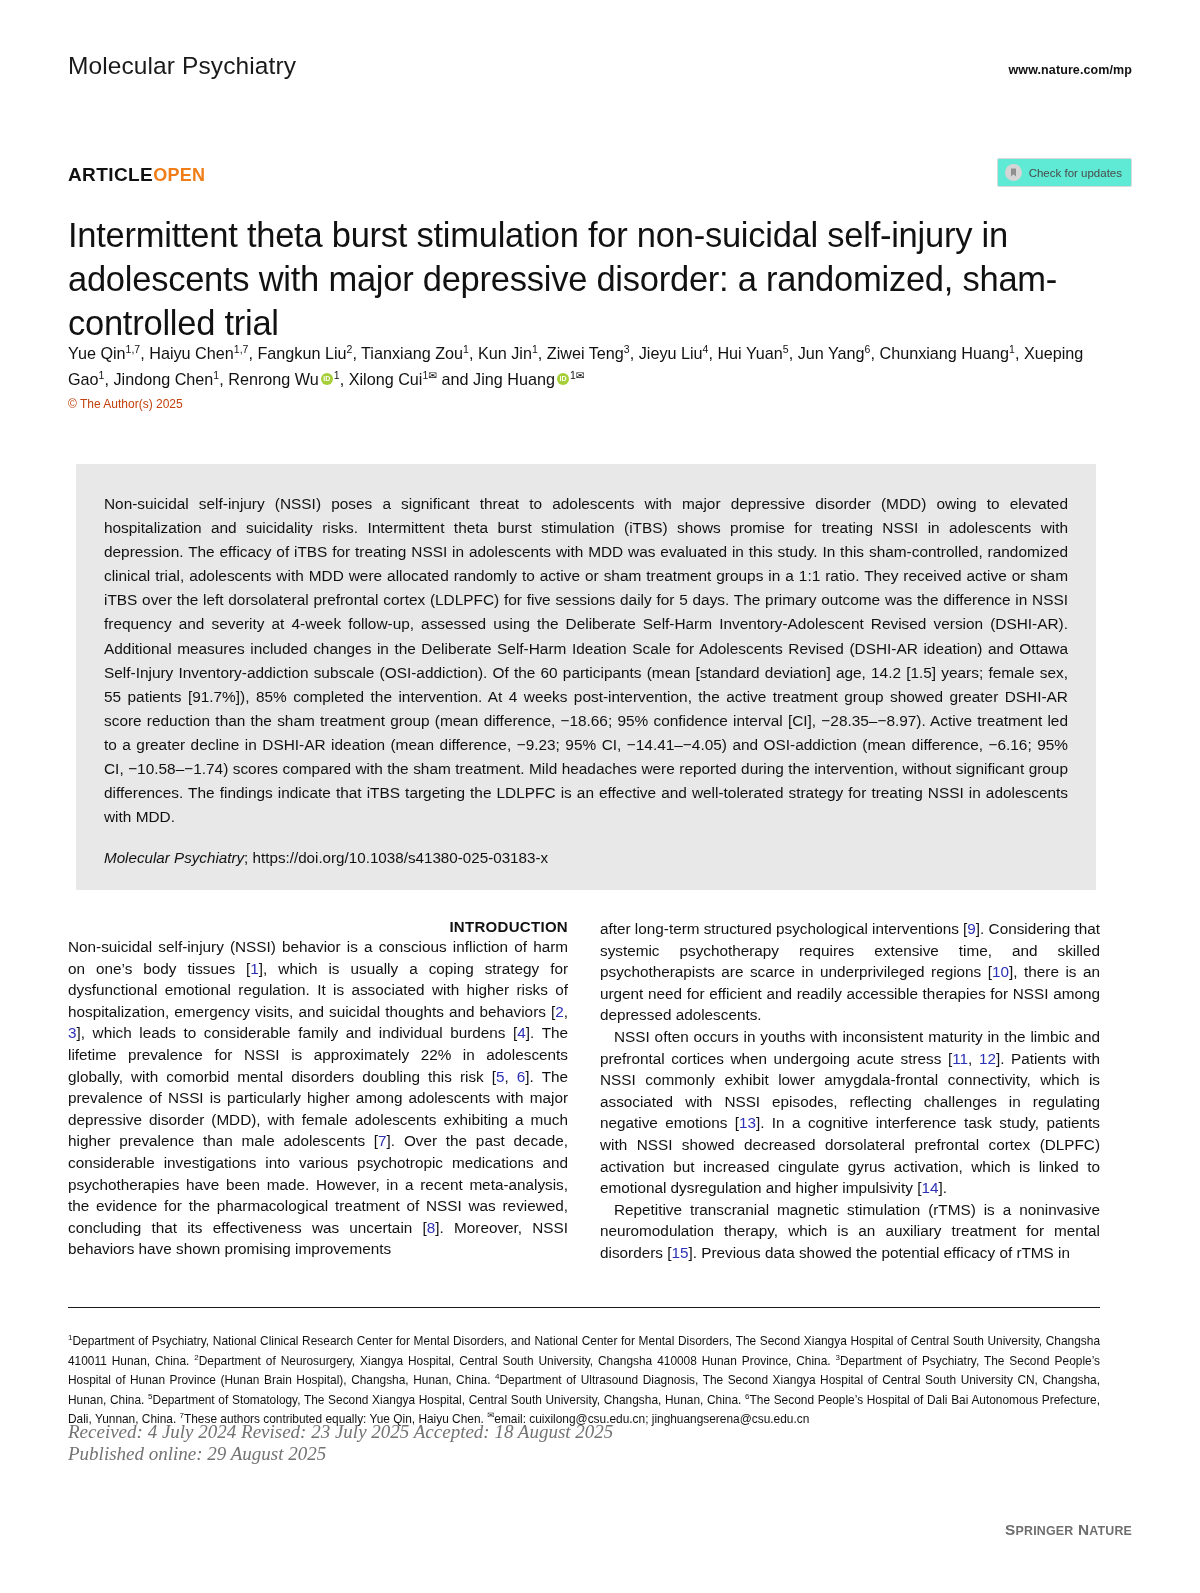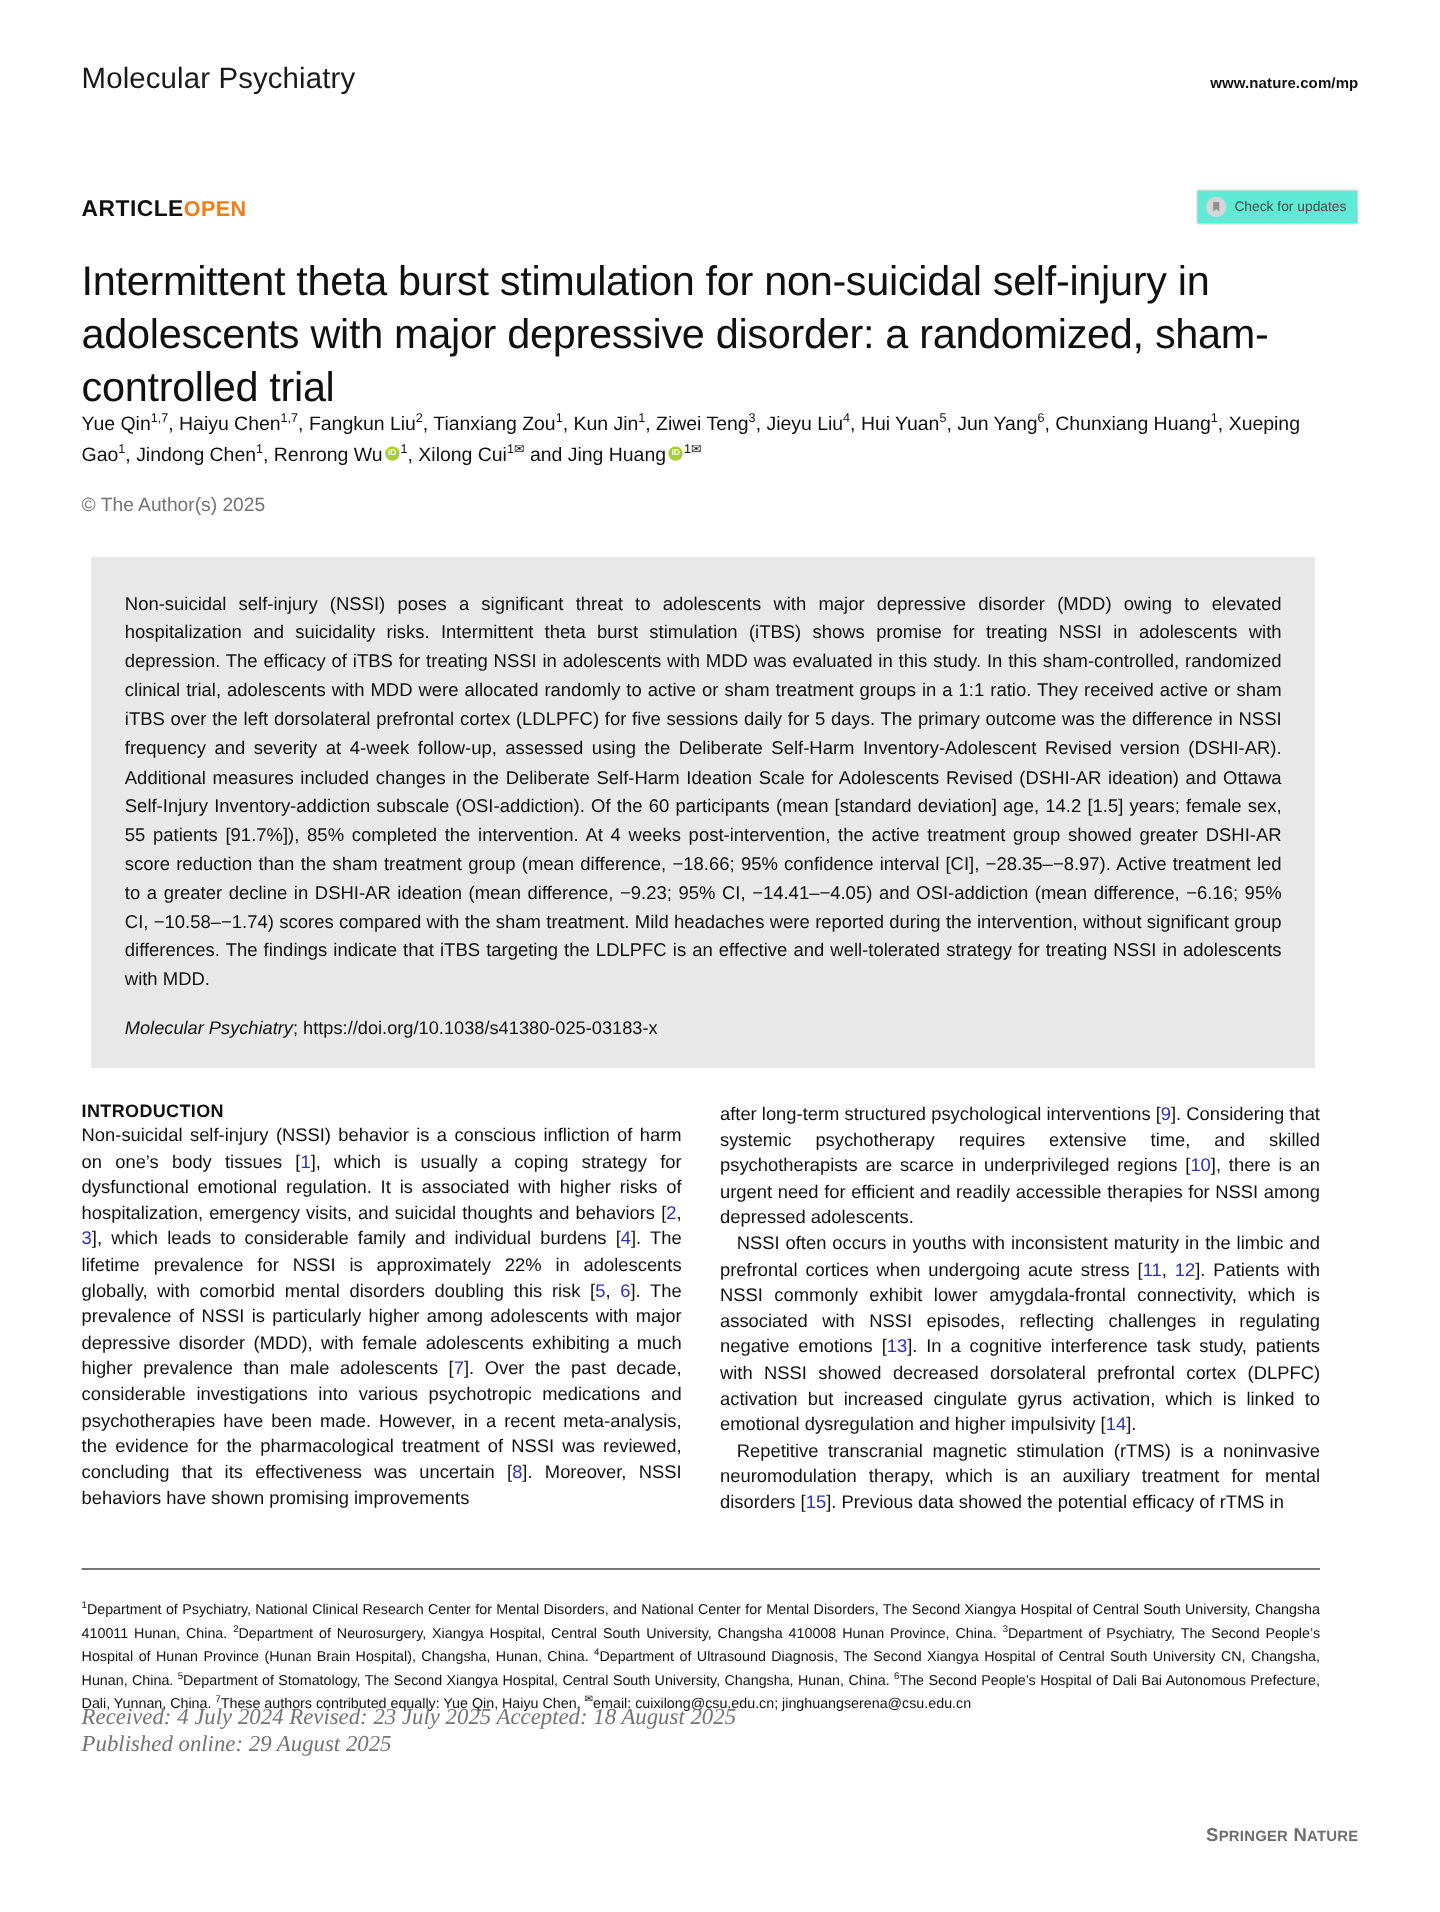--- a/index.html
+++ b/index.html
@@ -100,22 +100,22 @@
     position: absolute;
     left: 0; top: 0; width: 100%; height: 100%;
     font-size: 7px; line-height: 12px; text-align: center;
     color: #fff; font-weight: 700;
     font-family: "Liberation Sans", sans-serif;
   }
   .envelope { font-size: 10px; vertical-align: super; line-height: 0; }
 
   .copyright {
     position: absolute;
-    top: 413px; left: 68px;
-    font-size: 16px; color: #737373;
+    top: 397px; left: 68px;
+    font-size: 12px; color: #c2410c;
   }
 
   
   .abstract-box {
     position: absolute;
     top: 464px; left: 76px;
     width: 1020px;
     background: #e8e8e8;
     padding: 28px 28px 24px 28px;
   }
@@ -141,20 +141,21 @@
     display: flex;
     gap: 32px;
   }
   .col { width: 500px; }
   .sec-head {
     font-size: 15px;
     font-weight: 700;
     letter-spacing: .3px;
     margin: 0 0 1px 0;
     color: #111;
+    text-align: right;
   }
   .body-p {
     font-size: 15.3px;
     line-height: 21.6px;
     text-align: justify;
     margin: 0;
     color: #111;
     hyphens: manual;
   }
   .body-p.indent { text-indent: 14px; }

